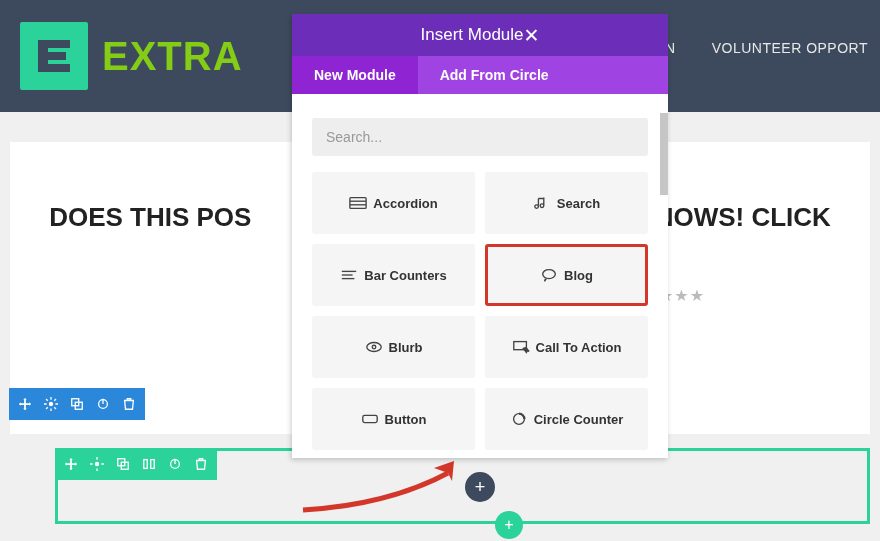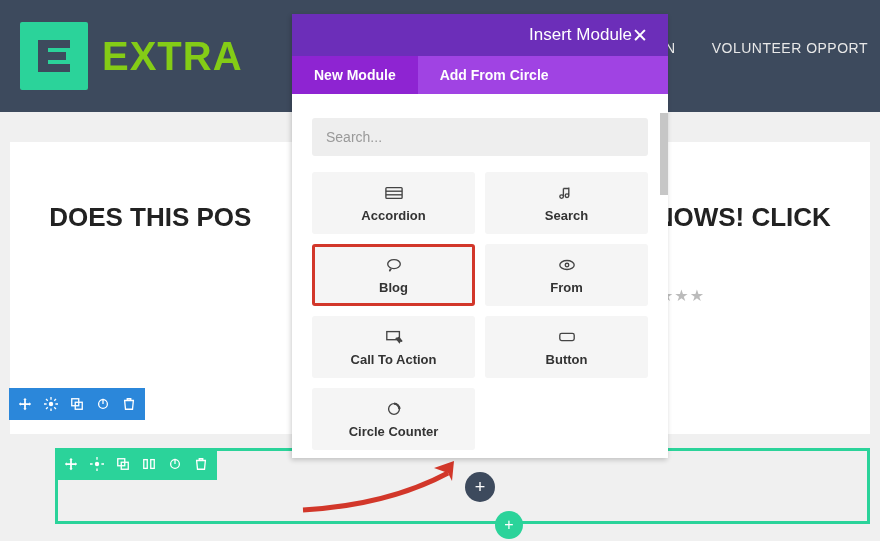--- a/index.html
+++ b/index.html
@@ -30,35 +30,35 @@
 
 
 .add-dark { position: absolute; width: 30px; height: 30px; border-radius: 50%; background: #3d4a5d; color: #fff; display: flex; align-items: center; justify-content: center; font-size: 18px; font-weight: 400; left: 465px; top: 472px; cursor:pointer; }
 .add-green { position: absolute; width: 28px; height: 28px; border-radius: 50%; background: #2bd39a; color: #fff; display: flex; align-items: center; justify-content: center; font-size: 16px; font-weight: 400; left: 495px; top: 511px; cursor:pointer; }
 
 
 .arrow { position: absolute; left: 298px; top: 455px; pointer-events: none; }
 
 
 .modal { position: absolute; left: 292px; top: 14px; width: 376px; background: #fff; box-shadow: -1px 2px 5px rgba(0,0,0,0.2); display:flex; flex-direction:column; }
-.modal-header { background: #6c2eb9; height: 42px; display: flex; align-items: center; justify-content: flex-end; padding: 0 20px; color: #fff; font-size: 17px; font-weight: 500; }
+.modal-header { background: #6c2eb9; height: 42px; display: flex; align-items: center; justify-content: center; padding: 0 20px; color: #fff; font-size: 17px; font-weight: 500; }
 .modal-close { cursor: pointer; font-size: 19px; color:#fff; }
 .modal-tabs { background: #a043e3; height: 38px; display: flex; }
 .modal-tab { padding: 0 22px; display: flex; align-items: center; color: #fff; font-size: 14px; font-weight: 600; cursor: pointer; }
 .modal-tab.active { background: #8e24d2; }
 
 .modal-body { padding: 24px 20px 8px; position: relative; }
 .modal-scrollbar { position:absolute; right:0; top:99px; width:8px; height:360px; background:transparent;}
 .modal-scrollbar-thumb { width:8px; height:82px; background:#c6c6c6; position:absolute; top:0; right:0; }
 
 .search-input { width: 100%; background: #eeeeee; border: none; padding: 11px 14px; font-size: 14px; color: #888; border-radius: 3px; }
 .search-input::placeholder { color: #999; font-weight:500; }
 
 .module-grid { display: grid; grid-template-columns: 1fr 1fr; gap: 10px; margin-top: 16px; }
-.module-item { background: #f5f5f5; border-radius: 3px; height: 62px; display: flex; flex-direction: column; align-items: center; justify-content: center; gap: 6px; cursor: pointer; }
+.module-item { background: #f5f5f5; border-radius: 3px; height: 62px; display: flex; flex-direction: row; align-items: center; justify-content: center; gap: 6px; cursor: pointer; }
 .module-item.highlighted { border: 3px solid #d2372a; background:#f5f5f5; }
 .module-icon { color: #444; height:18px; display:flex; align-items:center; justify-content:center; }
 .module-icon svg { width: 18px; height: 14px; fill: none; stroke: #444; stroke-width: 1.5; }
 .module-label { font-size: 13px; color: #333; font-weight: 600; }
 </style>
 </head>
 <body>
 
 <div class="header">
   <div class="logo-box">
@@ -188,39 +188,49 @@
 
       <div class="module-item">
         <span class="module-icon">
             <svg viewBox="0 0 20 14">
               <path d="M6 2v9M12 1v9M6 11a2 2 0 1 1-4 0 2 2 0 0 1 4 0zM12 10a2 2 0 1 1-4 0 2 2 0 0 1 4 0zM6 2h6"></path>
             </svg>
           </span>
         <span class="module-label">Search</span>
       </div>
 
+      <div class="module-item">
+        <span class="module-icon">
+            <svg viewBox="0 0 20 14">
+              <line x1="2" y1="3" x2="18" y2="3"></line>
+              <line x1="2" y1="7" x2="14" y2="7"></line>
+              <line x1="2" y1="11" x2="16" y2="11"></line>
+            </svg>
+          </span>
+        <span class="module-label">Bar Counters</span>
+      </div>
 
       <div class="module-item highlighted">
         <span class="module-icon">
             <svg viewBox="0 0 20 14">
               <ellipse cx="10" cy="6" rx="7" ry="5"></ellipse>
               <path d="M7 11l-2 3 1-3"></path>
             </svg>
           </span>
         <span class="module-label">Blog</span>
       </div>
 
       <div class="module-item">
         <span class="module-icon">
             <svg viewBox="0 0 20 14">
               <ellipse cx="10" cy="7" rx="8" ry="5"></ellipse>
               <circle cx="10" cy="7" r="2"></circle>
             </svg>
           </span>
-        <span class="module-label">From</span>
+        <span class="module-label">Blurb</span>
       </div>
 
       <div class="module-item">
         <span class="module-icon">
             <svg viewBox="0 0 20 14">
               <rect x="2" y="1" width="14" height="9"></rect>
               <path d="M12 8l4 5 1-2 2 1-4-5" fill="#444"></path>
             </svg>
           </span>
         <span class="module-label">Call To Action</span>

